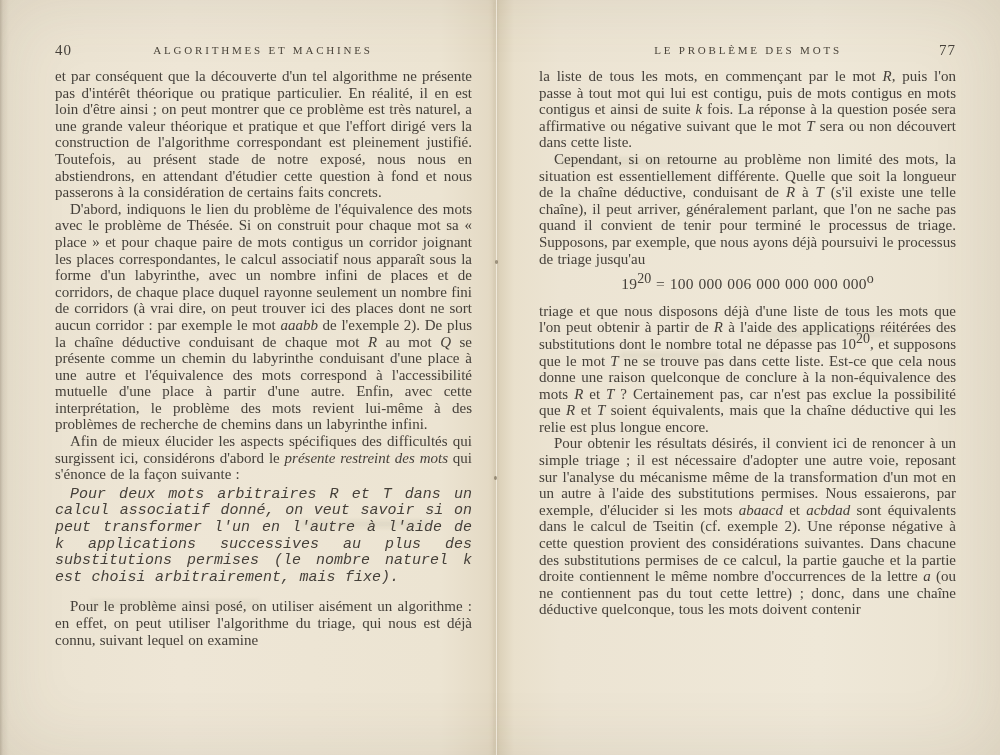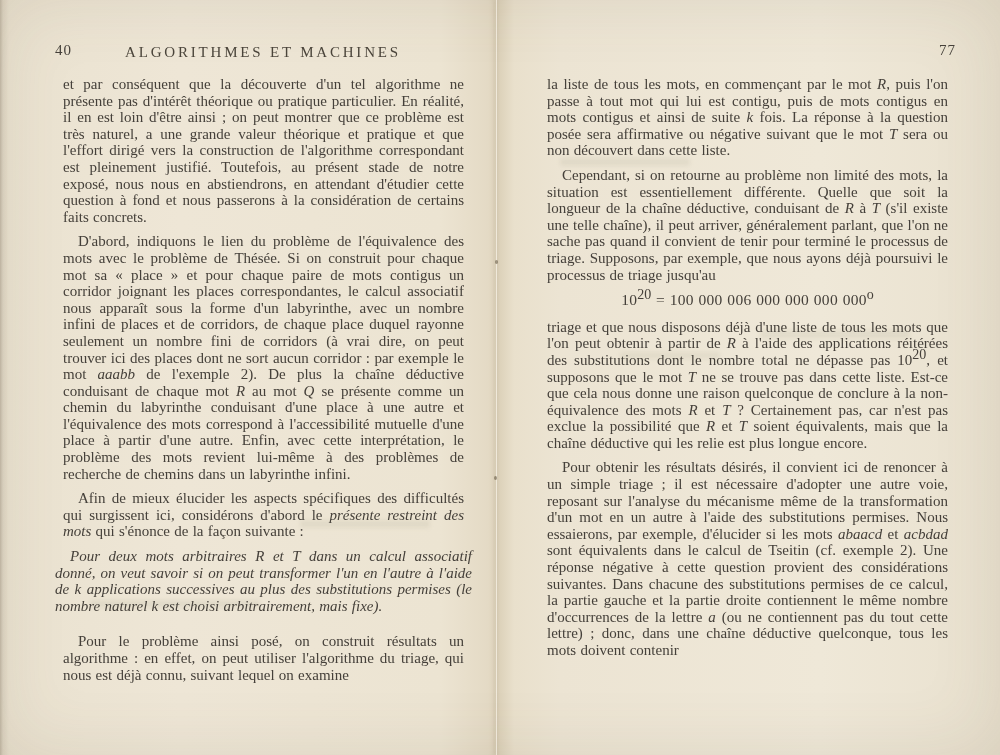--- a/index.html
+++ b/index.html
@@ -25,42 +25,42 @@
   .page-left  { left: 0; }
   .page-right { left: 500px; }
 
   .pagehead { position: absolute; top: 44px; width: 416px; height: 18px; }
   .page-left  .pagehead { left: 55px; }
   .page-right .pagehead { left: 40px; }
 
   .runtitle {
     display: block;
     text-align: center;
-    font-size: 15px;
+    font-size: 11px;
     letter-spacing: 2.8px;
     color: #4a443a;
     white-space: nowrap;
   }
   .pagenum { position: absolute; top: -2px; font-size: 15px; letter-spacing: 1px; color: #45403a; }
   .page-left  .pagenum { left: 0; }
   .page-right .pagenum { right: 0; }
 
   .pagebody {
     position: absolute; top: 68px; width: 417px;
     font-size: 15px; line-height: 16.6px;
     text-align: justify;
     word-spacing: 0.5px;
   }
   .page-left  .pagebody { left: 55px; }
   .page-right .pagebody { left: 39px; }
 
-  p.par { margin: 8px; padding: 0; }
+  p.par { margin: 0; padding: 0; }
   p.indent { text-indent: 15px; }
   p.noindent { text-indent: 0; }
-  p.statement { font-style: italic; margin: 4px 0 19px; }
+  p.statement { font-style: italic; margin: 4px 0 12px; font-family: Liberation Mono, monospace; }
   p.formula { text-align: center; text-indent: 0; margin: 9px 0 10px; font-size: 15.5px; letter-spacing: 0.3px; }
   sup { font-size: 14px; line-height: 0; vertical-align: super; letter-spacing: 0; }
   i { font-style: italic; }
 
   
   .crease {
     position: absolute; top: 0; left: 496px; width: 1px; height: 755px;
     background: rgba(255,252,244,0.55);
     box-shadow: -2px 0 3px rgba(110,92,64,0.18), 1px 0 2px rgba(110,92,64,0.10);
   }
@@ -101,30 +101,31 @@
   <div class="page page-left">
     <div class="pagehead">
       <span class="pagenum">40</span>
       <span class="runtitle">ALGORITHMES ET MACHINES</span>
     </div>
     <div class="pagebody">
         <p class="par body noindent"><span>et par conséquent que la découverte d'un tel algorithme ne présente pas d'intérêt théorique ou pratique particulier. En réalité, il en est loin d'être ainsi ; on peut montrer que ce problème est très naturel, a une grande valeur théorique et pratique et que l'effort dirigé vers la construction de l'algorithme correspondant est pleinement justifié. Toutefois, au présent stade de notre exposé, nous nous en abstiendrons, en attendant d'étudier cette question à fond et nous passerons à la considération de certains faits concrets.</span></p>
         <p class="par body indent"><span>D'abord, indiquons le lien du problème de l'équivalence des mots avec le problème de Thésée. Si on construit pour chaque mot sa « place » et pour chaque paire de mots contigus un corridor joignant les places correspondantes, le calcul associatif nous apparaît sous la forme d'un labyrinthe, avec un nombre infini de places et de corridors, de chaque place duquel rayonne seulement un nombre fini de corridors (à vrai dire, on peut trouver ici des places dont ne sort aucun corridor : par exemple le mot </span><i>aaabb</i><span> de l'exemple 2). De plus la chaîne déductive conduisant de chaque mot </span><i>R</i><span> au mot </span><i>Q</i><span> se présente comme un chemin du labyrinthe conduisant d'une place à une autre et l'équivalence des mots correspond à l'accessibilité mutuelle d'une place à partir d'une autre. Enfin, avec cette interprétation, le problème des mots revient lui-même à des problèmes de recherche de chemins dans un labyrinthe infini.</span></p>
         <p class="par body indent"><span>Afin de mieux élucider les aspects spécifiques des difficultés qui surgissent ici, considérons d'abord le </span><i>présente restreint des mots</i><span> qui s'énonce de la façon suivante :</span></p>
         <p class="par statement indent"><span>Pour deux mots arbitraires R et T dans un calcul associatif donné, on veut savoir si on peut transformer l'un en l'autre à l'aide de k applications successives au plus des substitutions permises (le nombre naturel k est choisi arbitrairement, mais fixe).</span></p>
-        <p class="par body indent"><span>Pour le problème ainsi posé, on construit résultats un algorithme : en effet, on peut utiliser l'algorithme du triage, qui nous est déjà connu, suivant lequel on examine</span></p>
+        <p class="par body indent"><span>Pour le problème ainsi posé, on utiliser aisément un algorithme : en effet, on peut utiliser l'algorithme du triage, qui nous est déjà connu, suivant lequel on examine</span></p>
       </div>
   </div>
 
   <div class="page page-right">
     <div class="pagehead">
+      <span class="runtitle">LE PROBLÈME DES MOTS</span>
       <span class="pagenum">77</span>
     </div>
     <div class="pagebody">
         <p class="par body noindent"><span>la liste de tous les mots, en commençant par le mot </span><i>R</i><span>, puis l'on passe à tout mot qui lui est contigu, puis de mots contigus en mots contigus et ainsi de suite </span><i>k</i><span> fois. La réponse à la question posée sera affirmative ou négative suivant que le mot </span><i>T</i><span> sera ou non découvert dans cette liste.</span></p>
         <p class="par body indent"><span>Cependant, si on retourne au problème non limité des mots, la situation est essentiellement différente. Quelle que soit la longueur de la chaîne déductive, conduisant de </span><i>R</i><span> à </span><i>T</i><span> (s'il existe une telle chaîne), il peut arriver, généralement parlant, que l'on ne sache pas quand il convient de tenir pour terminé le processus de triage. Supposons, par exemple, que nous ayons déjà poursuivi le processus de triage jusqu'au</span></p>
-        <p class="par formula noindent"><span>10</span><sup>20</sup><span> = 100 000 006 000 000 000 000</span><sup>o</sup></p>
+        <p class="par formula noindent"><span>19</span><sup>20</sup><span> = 100 000 006 000 000 000 000</span><sup>o</sup></p>
         <p class="par body noindent"><span>triage et que nous disposons déjà d'une liste de tous les mots que l'on peut obtenir à partir de </span><i>R</i><span> à l'aide des applications réitérées des substitutions dont le nombre total ne dépasse pas 10</span><sup>20</sup><span>, et supposons que le mot </span><i>T</i><span> ne se trouve pas dans cette liste. Est-ce que cela nous donne une raison quelconque de conclure à la non-équivalence des mots </span><i>R</i><span> et </span><i>T</i><span> ? Certainement pas, car n'est pas exclue la possibilité que </span><i>R</i><span> et </span><i>T</i><span> soient équivalents, mais que la chaîne déductive qui les relie est plus longue encore.</span></p>
         <p class="par body indent"><span>Pour obtenir les résultats désirés, il convient ici de renoncer à un simple triage ; il est nécessaire d'adopter une autre voie, reposant sur l'analyse du mécanisme même de la transformation d'un mot en un autre à l'aide des substitutions permises. Nous essaierons, par exemple, d'élucider si les mots </span><i>abaacd</i><span> et </span><i>acbdad</i><span> sont équivalents dans le calcul de Tseitin (cf. exemple 2). Une réponse négative à cette question provient des considérations suivantes. Dans chacune des substitutions permises de ce calcul, la partie gauche et la partie droite contiennent le même nombre d'occurrences de la lettre </span><i>a</i><span> (ou ne contiennent pas du tout cette lettre) ; donc, dans une chaîne déductive quelconque, tous les mots doivent contenir</span></p>
       </div>
   </div>
 
 </div>
 
 </body></html>

